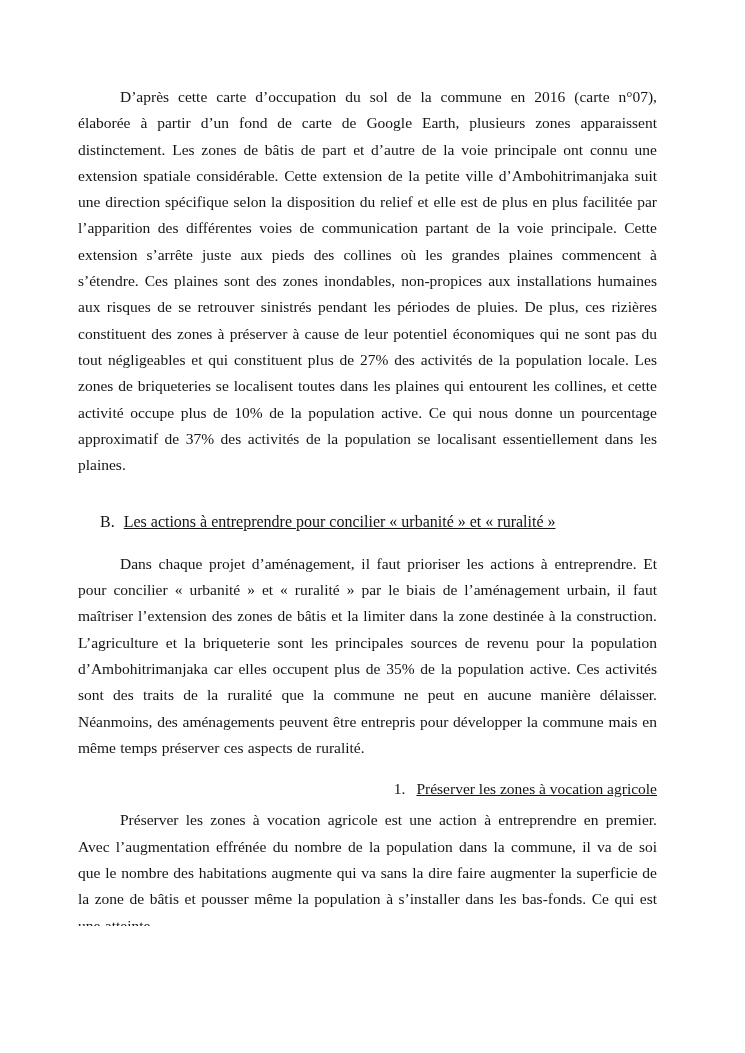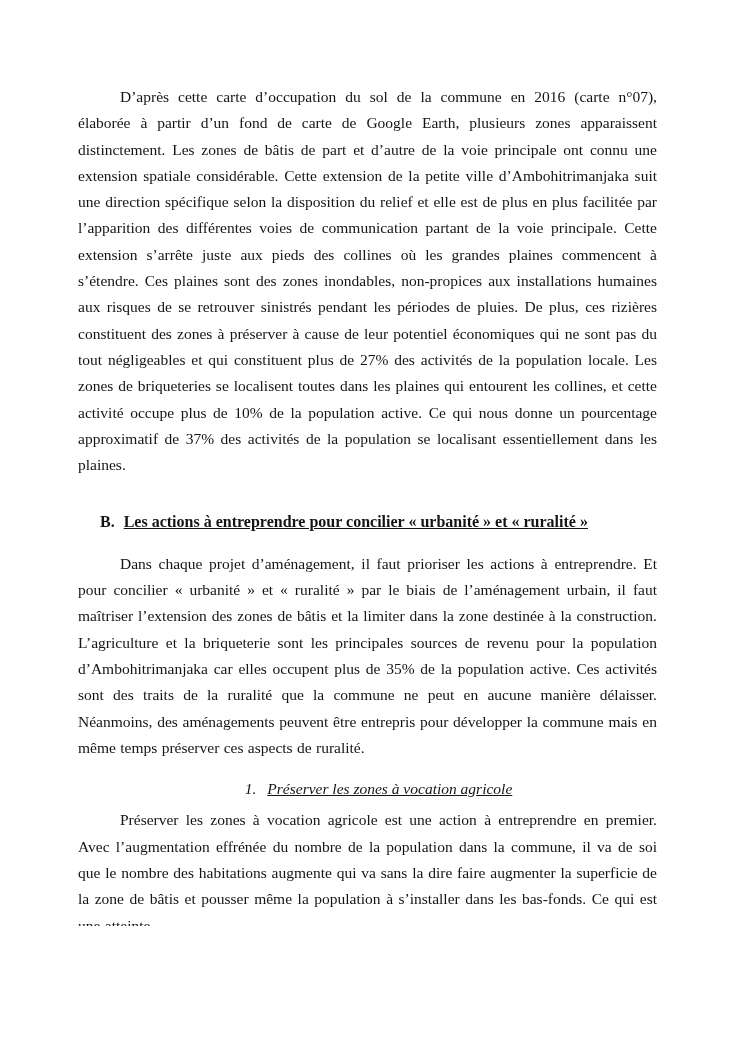--- a/index.html
+++ b/index.html
@@ -31,36 +31,35 @@
     word-spacing: 0.5px;
   }
   .no-indent {
     text-indent: 0;
   }
   .section-heading {
     margin: 31px 0 15px 0;
     padding-left: 22px;
     font-size: 16px;
     line-height: 26.3px;
-    font-weight: bold;
+    font-weight: normal;
     text-align: left;
   }
   .section-heading .h-label {
     margin-right: 9px;
   }
   .section-heading .h-title {
     text-decoration: underline;
   }
   .list-item {
     margin: 15px 0 5px 0;
     padding-left: 22px;
     font-size: 15.5px;
     line-height: 26.3px;
-    text-align: center;
-    font-style: italic;
+    text-align: right;
   }
   .list-item .li-label {
     margin-right: 11px;
   }
   .list-item .li-title {
     text-decoration: underline;
   }
   .page-footer {
     position: absolute;
     left: 4px;

